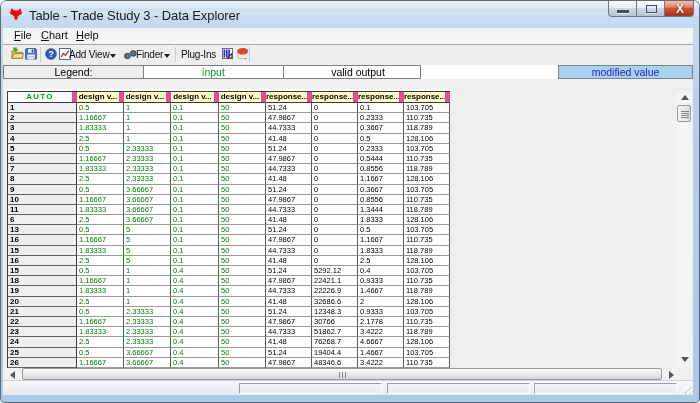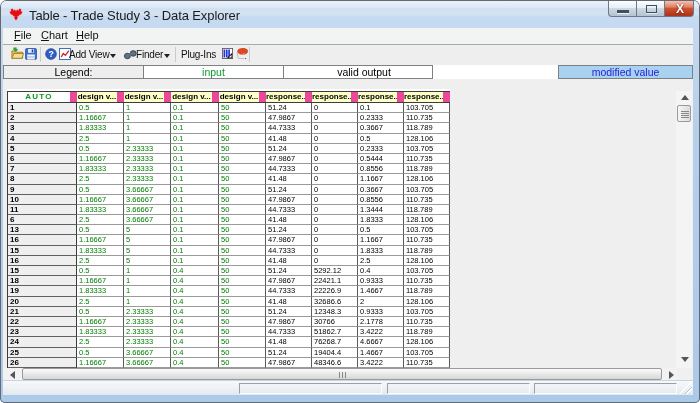--- a/index.html
+++ b/index.html
@@ -37,21 +37,21 @@
 .tsep { position:absolute; top:2px; width:1px; height:15px; background:#c9cbcd; }
 .tico { position:absolute; top:1px; }
 .tlabel { position:absolute; top:4px; }
 .darr { position:absolute; width:0; height:0; border-left:3px solid transparent; border-right:3px solid transparent; border-top:4px solid #222; }
 .lg { position:absolute; top:36.5px; height:14.5px; border:1px solid #7d8184; background:#fff;
   font-size:10.5px; text-align:center; line-height:13px; }
 
 #content { position:absolute; left:0; top:51px; width:690px; height:301px; background:#efefef; }
 #tbl { position:absolute; left:4px; top:12px; font-size:7.5px; }
 #thead { display:flex; height:12px; border-top:1px solid #3c3c3c; border-left:1px solid #3c3c3c; border-bottom:1px solid #3c3c3c; }
-.hc { height:10px; background:#ffffc8; border-right:7px solid #ec4899;
+.hc { height:10px; background:#ffffc8; border-right:5px solid #ec4899;
   font-weight:bold; font-size:8px; color:#000; text-align:center; line-height:10px; overflow:hidden; }
 .hc.auto { width:69px; background:#fff; color:#089a1e; font-size:8px; letter-spacing:1.2px; }
 .tr { display:flex; height:10.192px; border-left:1px solid #3c3c3c; }
 .rh { font-size:8px; width:69px; background:#efefef; border-right:1px solid #3c3c3c; border-bottom:1px solid #606060;
   font-weight:bold; color:#000; padding-left:2px; line-height:9.5px; }
 .dc { background:#fff; border-right:1px solid #5a5a5a; border-bottom:1px solid #9a9a9a;
   color:#000; padding-left:2px; line-height:9.5px; overflow:hidden; }
 .dc.g { color:#008000; }
 
 #vscroll { position:absolute; left:673px; top:12px; width:16px; height:277px; background:#f4f4f4; }
@@ -145,21 +145,21 @@
         <path fill="#dd4524" d="M1.2,4.8 C1,2.6 3.2,1 5.6,1.2 C7,0.6 9.6,1 10.6,2 C12,2.6 12.4,4.2 11.6,5.4 C10.8,6.6 9.2,7 7.6,6.6 C6,7.4 3.6,7.2 2.6,6.4 C1.8,6 1.3,5.4 1.2,4.8 Z"></path>
         <path fill="#b93312" d="M2.6,6.4 C4.4,7.6 9,7.4 11.6,5.4 L10.4,6.8 C8.2,8.2 4.4,8 2.6,6.4 Z"></path>
         <path fill="none" stroke="#aaa" stroke-width="0.7" d="M1,5.5 L2.2,11.3 L8.5,11.6"></path>
         <circle cx="9.6" cy="11.6" r="0.7" fill="#555"></circle>
       </svg>
       <div class="tsep" style="left:246px"></div>
 
     </div>
     <div class="lg" style="left:0px;width:141px;background:#eeeeee;color:#000;">Legend:</div>
     <div class="lg" style="left:140px;width:141px;color:#0b9a30;">input</div>
-    <div class="lg" style="left:280px;width:150px;color:#000;padding-left:12px;">valid output</div>
+    <div class="lg" style="left:280px;width:138px;color:#000;padding-left:12px;">valid output</div>
     <div class="lg" style="left:555px;width:135px;background:#a9d1f0;color:#2222dd;">modified value</div>
     <div id="content">
       <div id="wstrip" style="position:absolute;left:4px;top:9.5px;width:443px;height:2.5px;background:#fff;"></div>
       <div id="tbl">
         <div id="thead">
             <div class="hc auto">AUTO</div>
             <div class="hc" style="width:47px">design v...</div>
             <div class="hc" style="width:47px">design v...</div>
             <div class="hc" style="width:48px">design v...</div>
             <div class="hc" style="width:47px">design v...</div>

